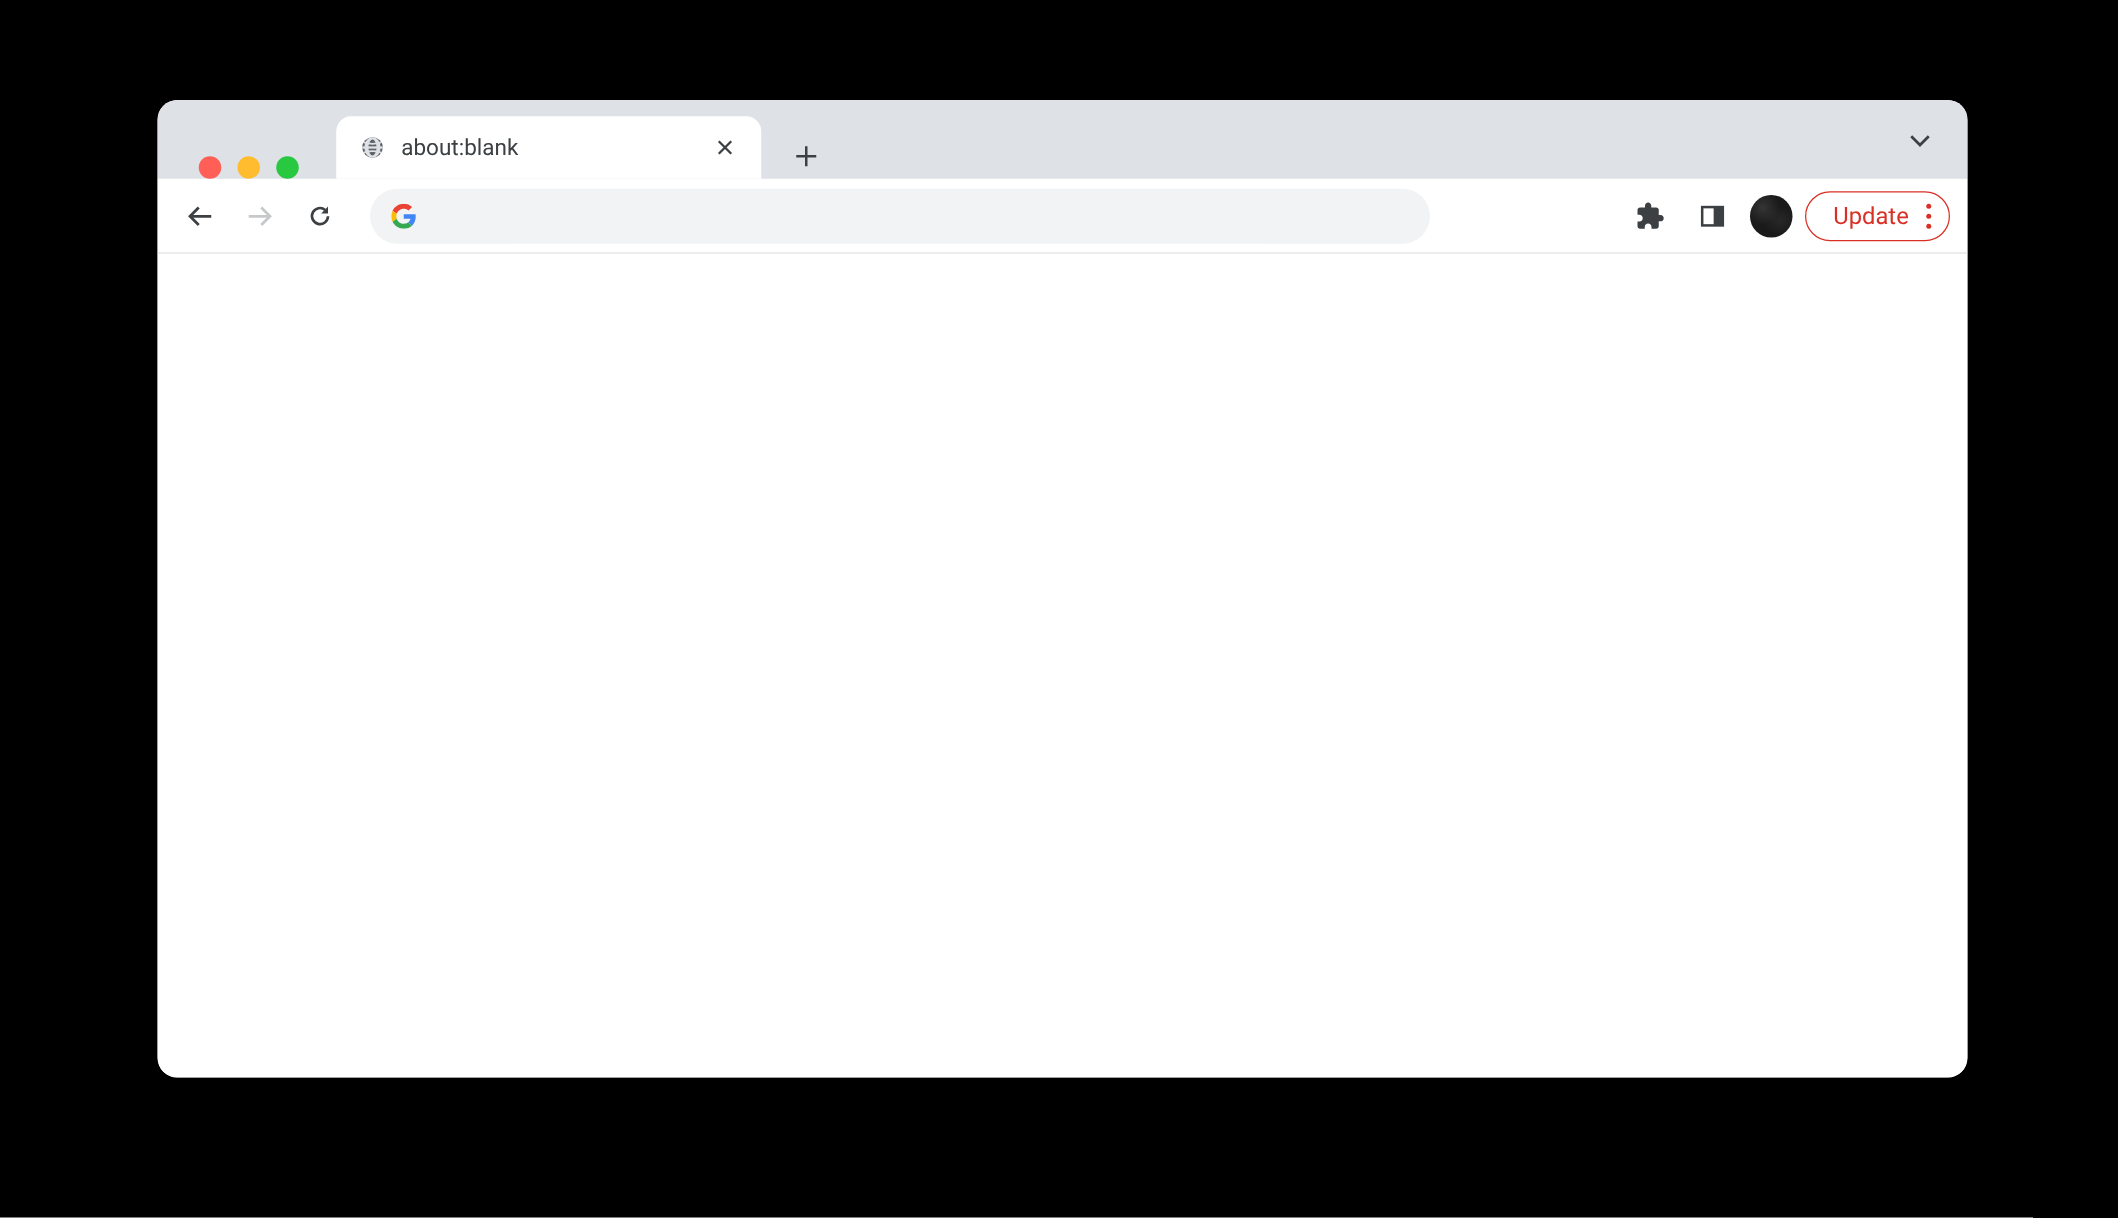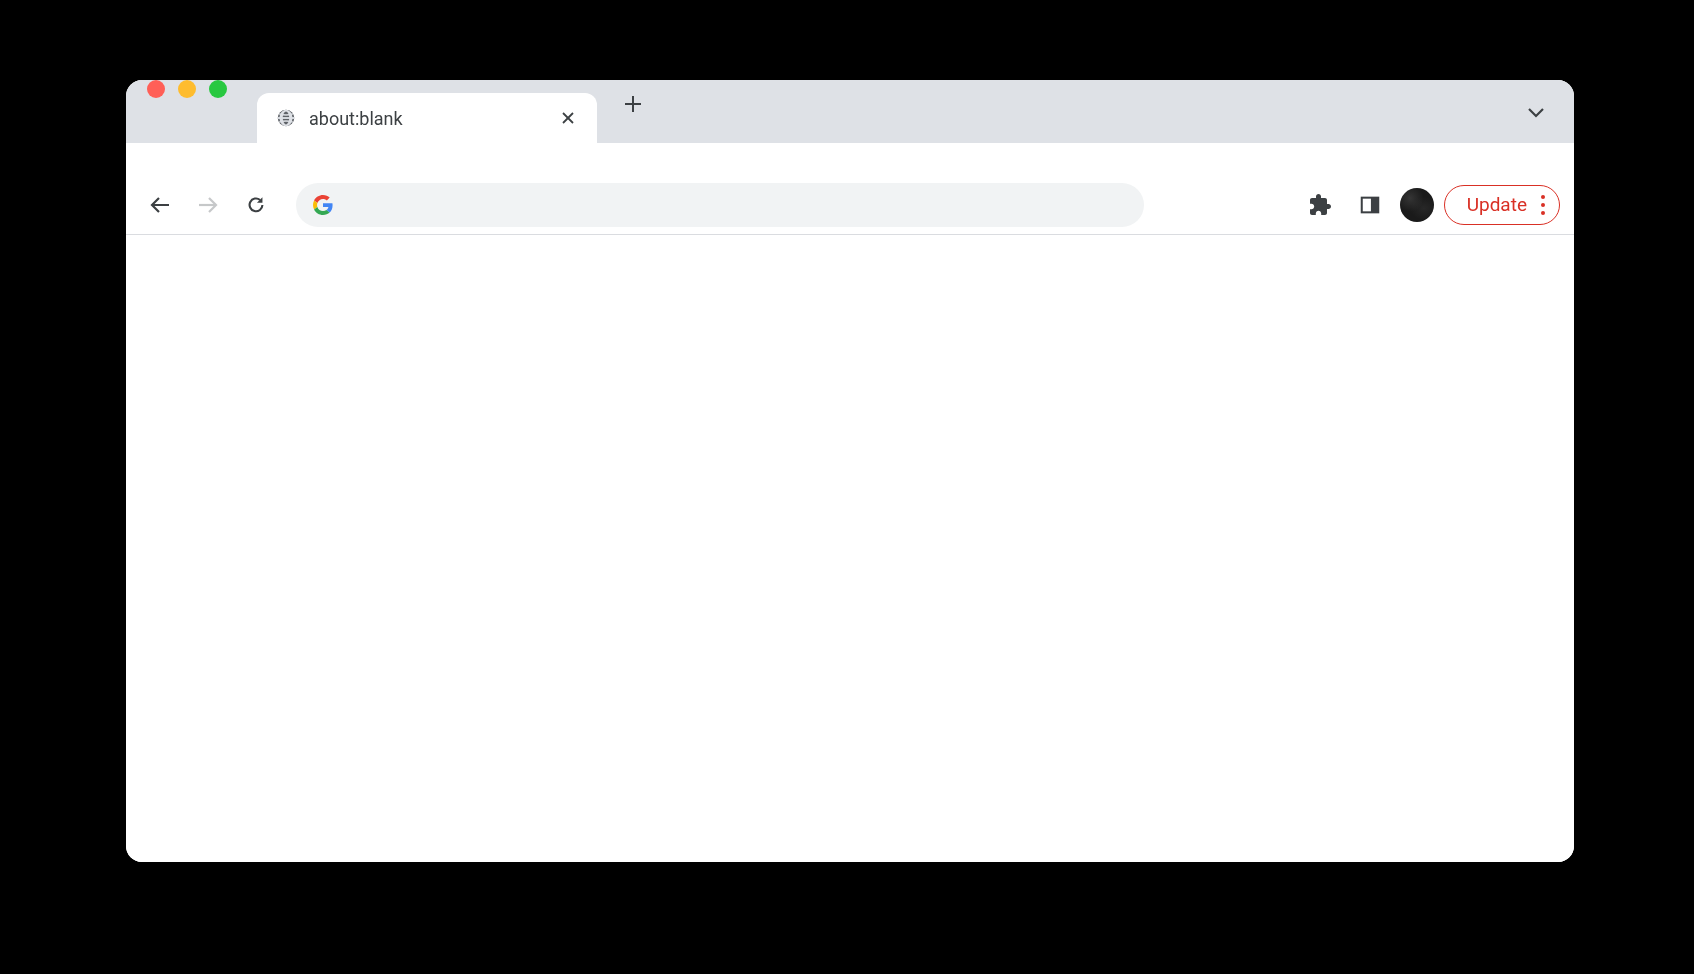--- a/index.html
+++ b/index.html
@@ -24,22 +24,22 @@
       border-radius: 16px;
       overflow: hidden;
       display: flex;
       flex-direction: column;
       box-shadow: 0 4px 20px rgba(0,0,0,0.3);
     }
     .tab-bar {
       height: 63px;
       background: #dee1e6;
       display: flex;
-      align-items: flex-start;
-      padding: 0 15px;
+      align-items: flex-end;
+      padding: 0 27px;
       position: relative;
     }
     .traffic-lights {
       display: flex;
       gap: 13px;
       margin-left: 6px;
       margin-right: 30px;
     }
     .traffic-light {
       width: 18px;
@@ -109,21 +109,20 @@
       cursor: pointer;
     }
     .toolbar {
       height: 60px;
       background: #fff;
       border-bottom: 1px solid #dadce0;
       display: flex;
       align-items: center;
       padding: 0 14px;
       gap: 8px;
-      margin-top: 32px;
     }
     .nav-btn {
       width: 40px;
       height: 40px;
       display: flex;
       align-items: center;
       justify-content: center;
       border-radius: 50%;
       cursor: pointer;
     }

